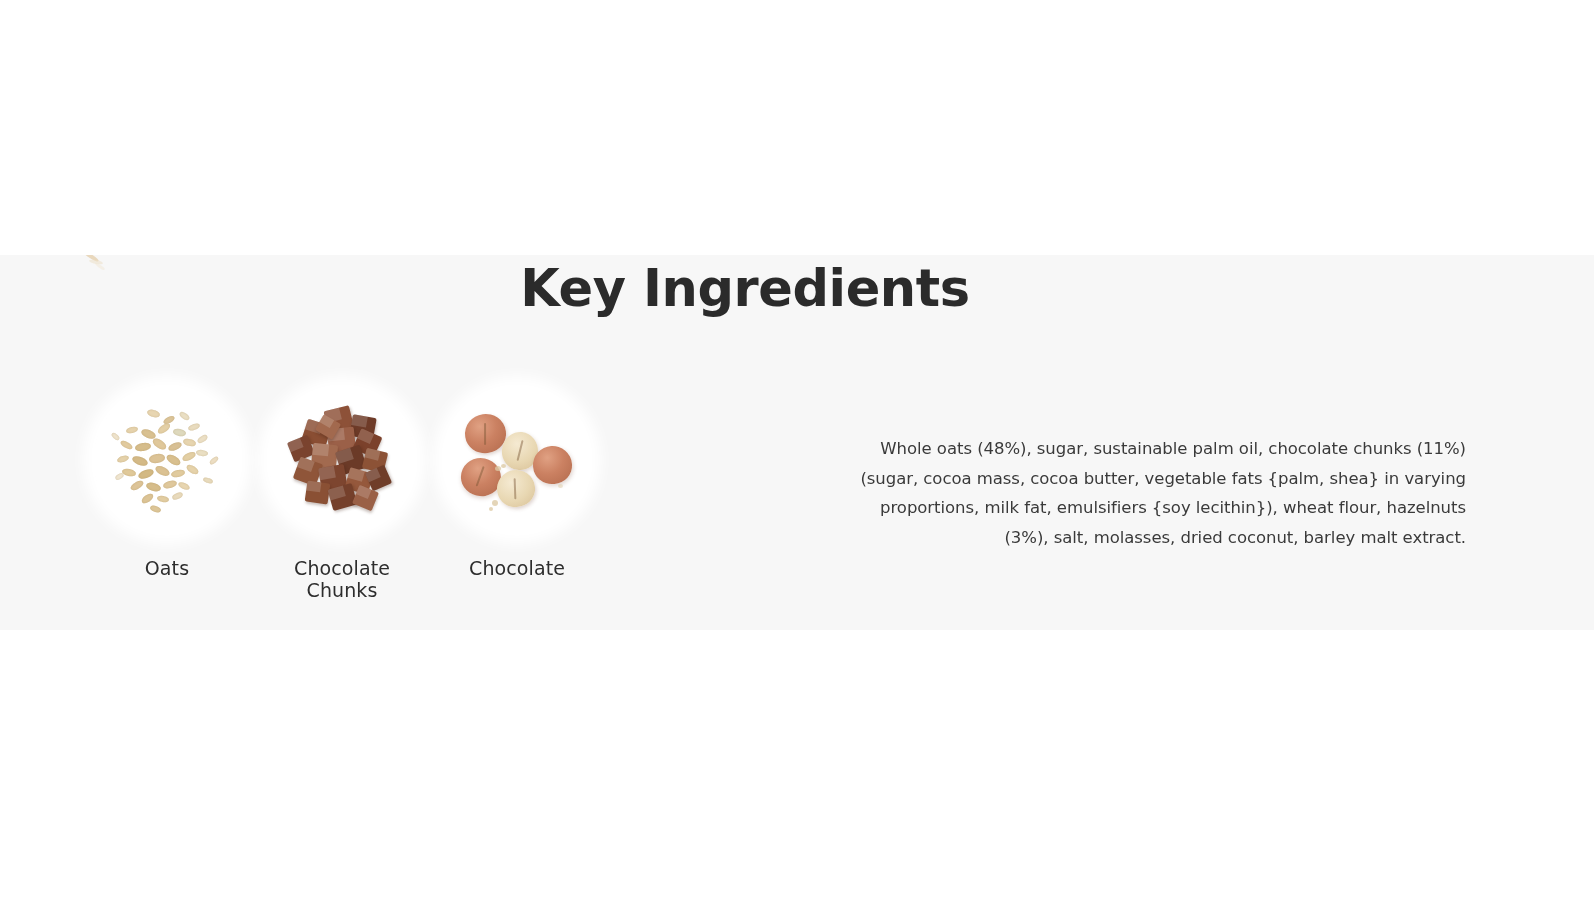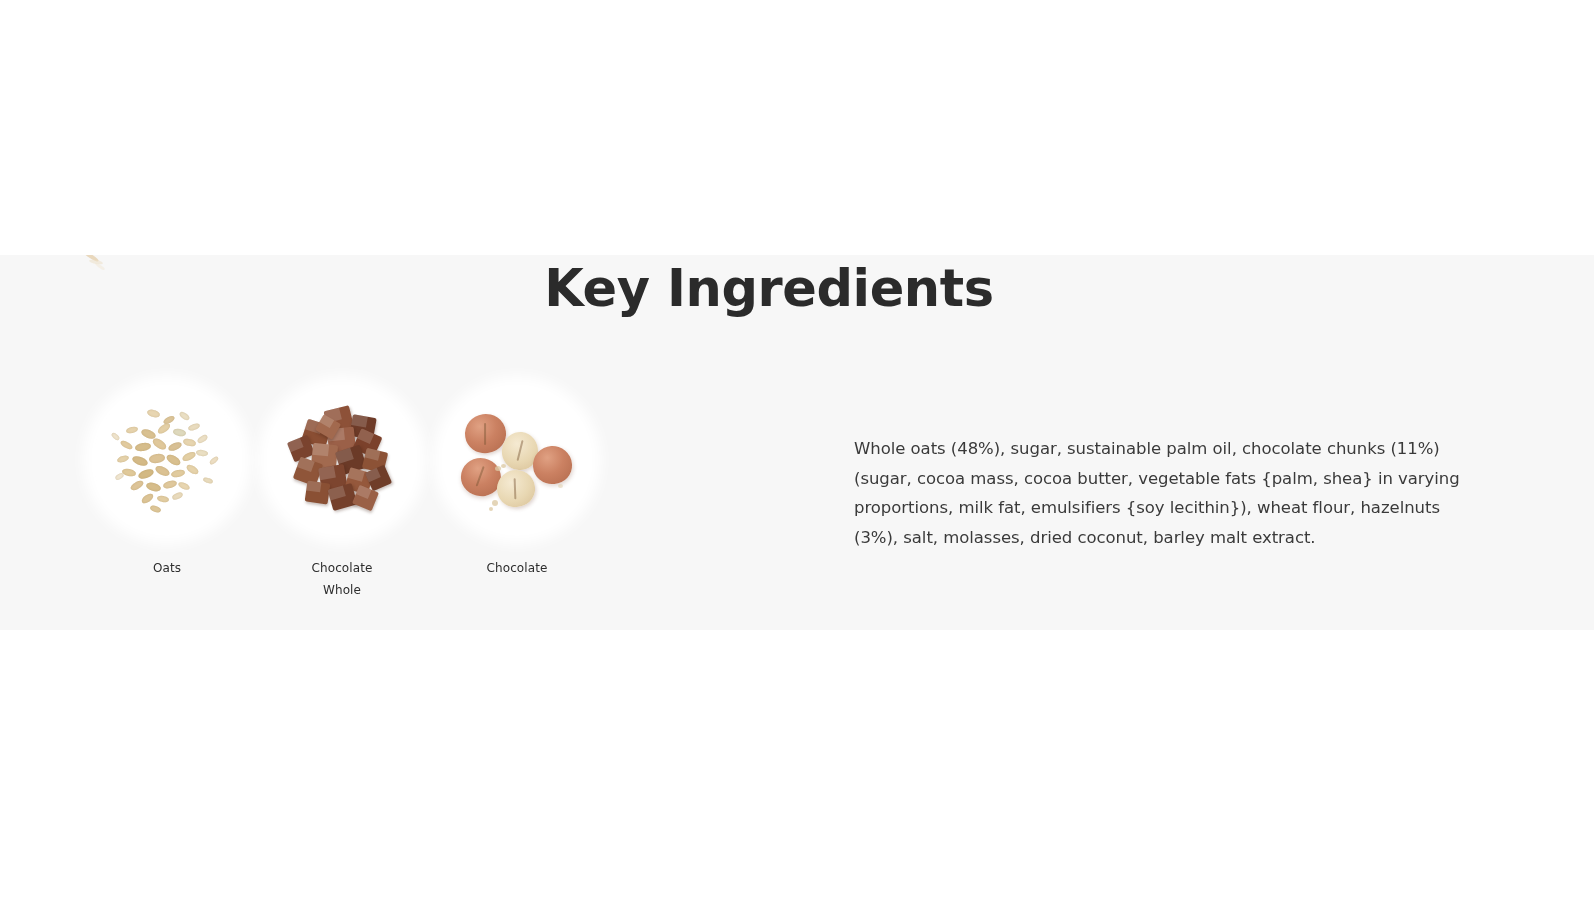--- a/index.html
+++ b/index.html
@@ -56,21 +56,20 @@
     top: 258px;
     width: 1490px;
     text-align: center;
     font-family: "DejaVu Sans", sans-serif;
     font-size: 51px;
     font-weight: 700;
     letter-spacing: -0.4px;
     color: #2b2b2b;
     line-height: 1.2;
     white-space: nowrap;
-    padding-left: 24px;
   }
 
   
   .tiles {
     position: absolute;
     left: 93px;
     top: 386px;
     display: flex;
     align-items: flex-start;
   }
@@ -93,21 +92,21 @@
   .swatch .art {
     position: absolute;
     inset: 0;
     border-radius: 50%;
     overflow: hidden;
   }
 
   .tile-label {
     margin-top: 23px;
     font-family: "DejaVu Sans", sans-serif;
-    font-size: 12px;
+    font-size: 19px;
     font-weight: 500;
     color: #2d2d2d;
     line-height: 22px;
     letter-spacing: .1px;
   }
 
   
   .oat {
     position: absolute;
     border-radius: 50% 45% 50% 45%;
@@ -174,20 +173,21 @@
     letter-spacing: -0.1px;
   }
   .copy-body {
     margin-top: 27px;
     font-family: "DejaVu Sans", sans-serif;
     font-size: 16.5px;
     font-weight: 400;
     color: #3a3a3a;
     line-height: 29.5px;
     letter-spacing: -0.05px;
+    text-align: right;
   }
 </style>
 </head>
 <body>
 
 <div class="section">
 
   <div class="stray-oat">
     <i></i>
       <i></i>
@@ -263,21 +263,21 @@
         <span class="choc" style="left:79px;top:84px;width:24px;height:22px;transform:rotate(16deg);background:#95583c;"></span>
         <span class="choc" style="left:100px;top:82px;width:21px;height:20px;transform:rotate(-24deg);background:#6f3d29;"></span>
         <span class="choc" style="left:38px;top:96px;width:23px;height:21px;transform:rotate(8deg);background:#8a5034;"></span>
         <span class="choc" style="left:62px;top:100px;width:25px;height:22px;transform:rotate(-16deg);background:#75402b;"></span>
         <span class="choc" style="left:87px;top:102px;width:21px;height:20px;transform:rotate(22deg);background:#9a6046;"></span>
         <span class="choc" style="left:50px;top:32px;width:20px;height:18px;transform:rotate(30deg);background:#a2694e;"></span>
       </div>
     </div>
     <div class="tile-label">
       <span>Chocolate</span><br>
-      <span>Whole</span>
+      <span>Chunks</span>
     </div>
   </div>
 
   <div class="tile">
     <div class="swatch">
       <div class="art">
         <span class="nut skin" style="left:22px;top:28px;width:41px;height:39px;transform:rotate(-8deg);">
             <i class="seam"></i>
           </span>
         <span class="nut kernel" style="left:59px;top:46px;width:36px;height:38px;transform:rotate(6deg);">

